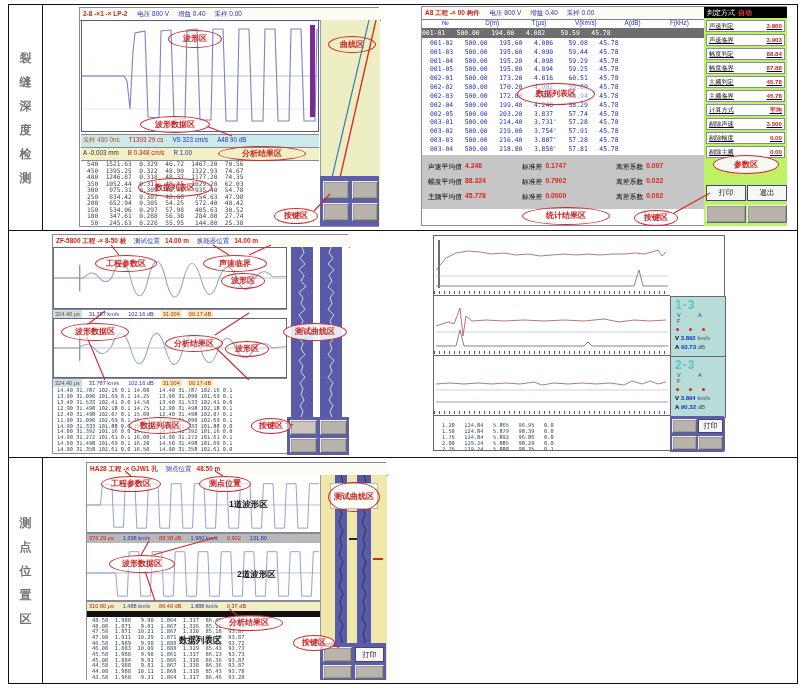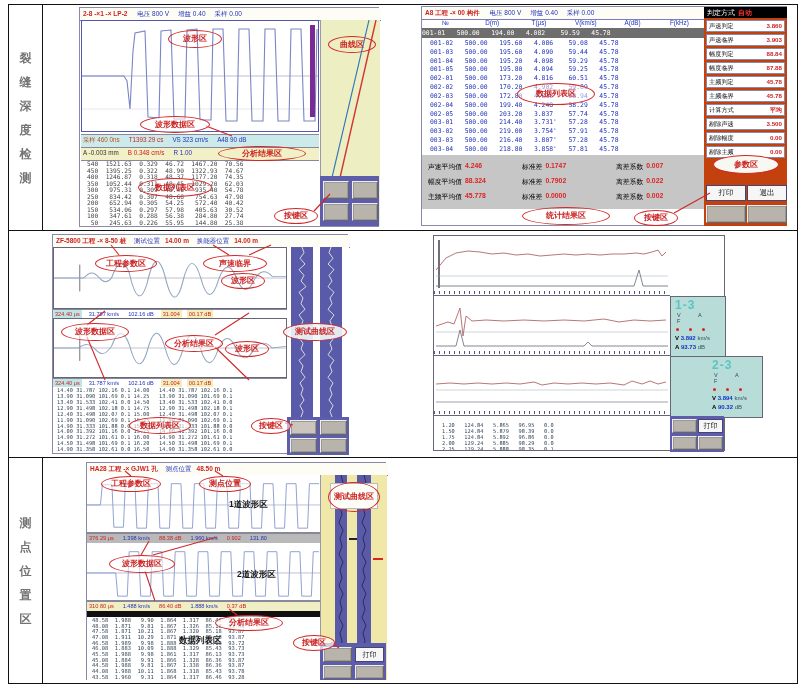--- a/index.html
+++ b/index.html
@@ -29,21 +29,21 @@
   .s1status1 div:nth-child(1){color:#b5521e;}
   .s1status1 div:nth-child(2){color:#c22;}
   .s1status1 div:nth-child(3),.s1status1 div:nth-child(4){color:#23b;}
   .s1status2{background:#f2f0c6;}
   .s1status2 div:nth-child(1){color:#333;}
   .s1status2 div:nth-child(2){color:#c22;}
   .s1status2 div:nth-child(3){color:#23b;}
   .curvepanel{position:absolute;background:#edeec2;border-left:1px solid #99a;}
   .scrollbar{position:absolute;background:#7a2a92;}
   
-  .sidebar{position:absolute;background:#c2410c;}
+  .sidebar{position:absolute;background:#bef264;text-decoration:underline;}
   .sidehead{height:11px;background:#000;color:#fff;font-size:7px;line-height:11px;padding-left:3px;white-space:nowrap;}
   .sidehead .auto{color:#e33;font-weight:bold;margin-left:3px;}
   .kvwrap .kv{background:#fff;border:1px solid #88a;margin:2px 2px 0 2px;font-size:6.2px;display:flex;justify-content:space-between;padding:1px 2px;height:8px;line-height:8px;overflow:hidden;}
   .kvwrap .kv .v{color:#c22;font-weight:bold;}
   .thead{position:absolute;font-size:6.3px;color:#23b;display:flex;}
   .thead div{width:16.6%;text-align:center;}
   .hlrow{position:absolute;background:#6e6e6e;color:#fff;font-family:"DejaVu Sans Mono",monospace;font-size:6.4px;line-height:10px;white-space:pre;overflow:hidden;}
   .bluelist{color:#23b;}
   .stats{position:absolute;background:#c6c6c6;display:grid;grid-template-columns:1fr 1fr 1fr;align-content:space-evenly;padding:2px 6px;}
   .stats .kv{font-size:6.8px;display:flex;gap:3px;white-space:nowrap;}
@@ -333,21 +333,21 @@
         </div>
 
         <div class="abs wavebox" style="left:0;top:120px;width:236px;height:60px;border:none;border-bottom:1px solid #667;">
           <svg width="234" height="56" viewBox="0 0 234 56">
             <path d="M2,28 L16,27 L30,28 L44,27 L58,28 L72,27 L86,28 L100,26 L108,29 L120,27 L134,28 L148,27 L162,28 L176,27 L190,29 L198,25 L208,28 L216,25 L224,28 L232,26" fill="none" stroke="#b06868" stroke-width="0.9"></path>
             <path d="M2,34 H234" stroke="#9ab" stroke-width="0.5"></path>
             <path d="M2,46 H234" fill="none" stroke="#778" stroke-width="0.7"></path>
           </svg>
           <div class="ruler" style="left:0;top:55px;width:234px;"></div>
         </div>
-        <div class="p2info" style="left:236px;top:120px;width:54px;height:60px;padding-left:37px;">
+        <div class="p2info" style="left:236px;top:120px;width:54px;height:60px;">
           <div class="p2id">2-3</div>
           <div class="p2letters">V A F</div>
           <div class="p2dots"><span></span><span></span><span></span></div>
           <div class="p2val"><b>V</b> <span class="num">3.894</span> <span class="unit">km/s</span></div>
           <div class="p2val"><b>A</b> <span class="num">90.32</span> <span class="unit">dB</span></div>
         </div>
         <div class="datalist" style="left:8px;top:186px;width:225px;height:28px;font-size:5.3px;line-height:1.15;color:#345;"><div>1.20   124.84   5.865   96.95   0.0</div><div>1.50   124.84   5.879   98.39   0.0</div><div>1.75   124.84   5.892   96.86   0.0</div><div>2.00   129.24   5.885   98.29   0.0</div><div>2.25   129.24   5.888   98.35   0.1</div></div>
         <div class="btnpanel" style="left:236px;top:180px;width:54px;height:36px;">
           <div class="btn" style="left:2px;top:3px;width:23px;height:12px;"></div>
           <div class="btn white" style="left:28px;top:3px;width:23px;height:12px;font-size:7px;">打印</div>

